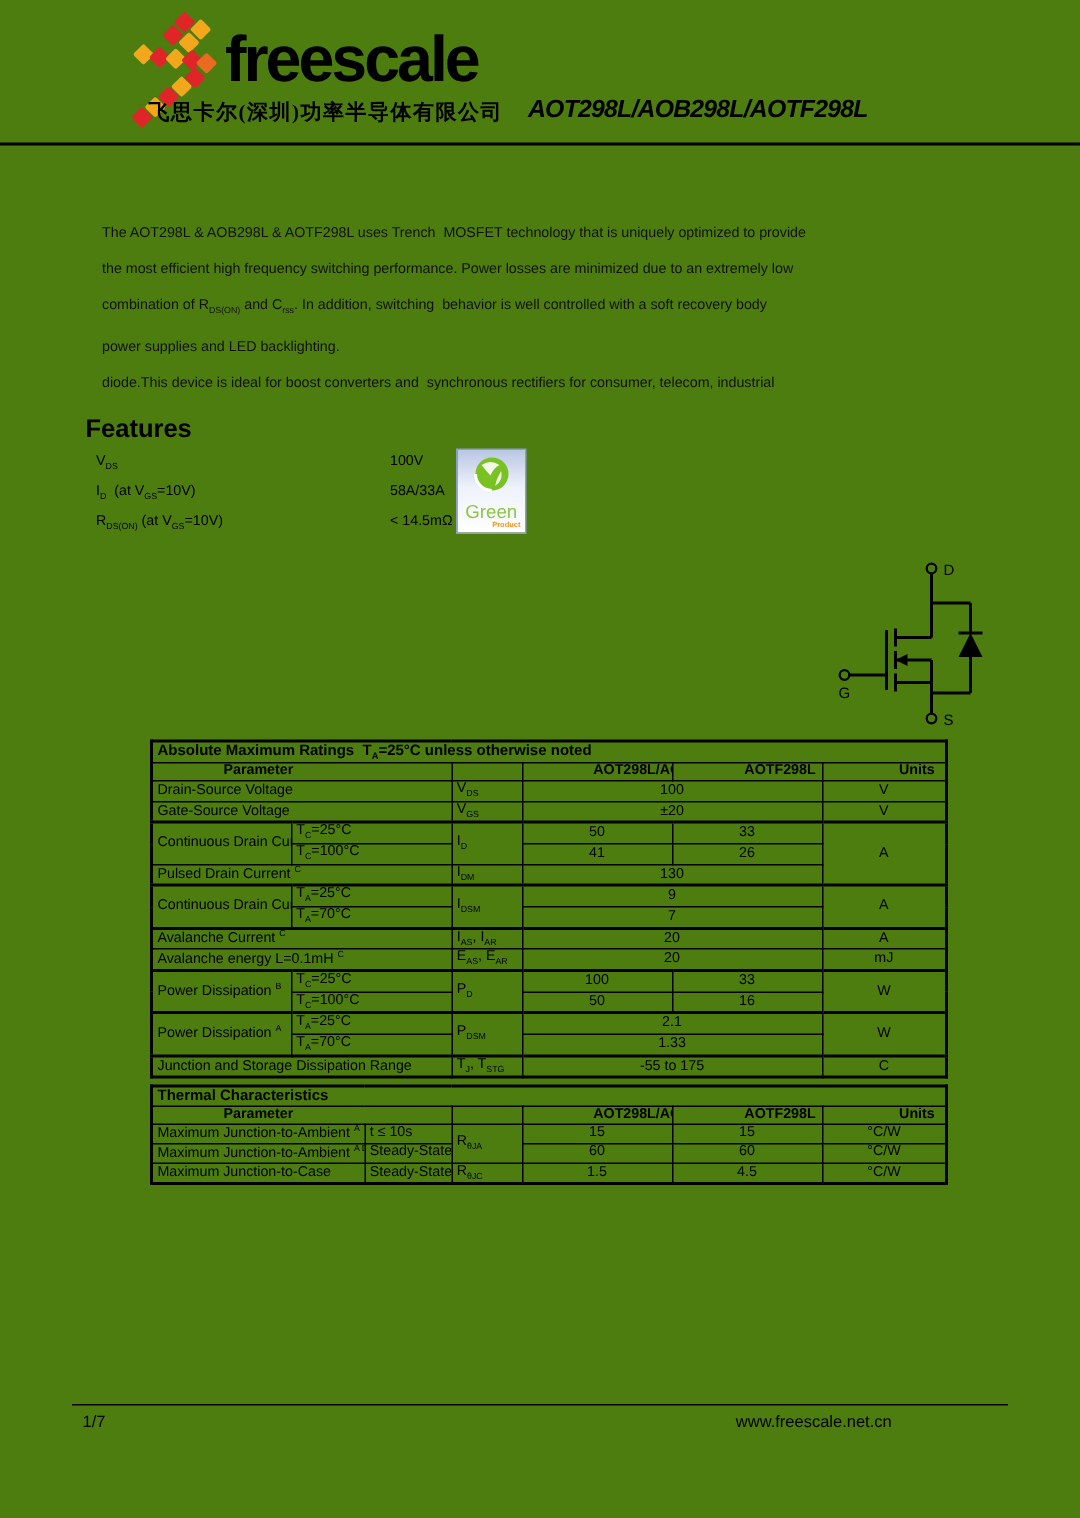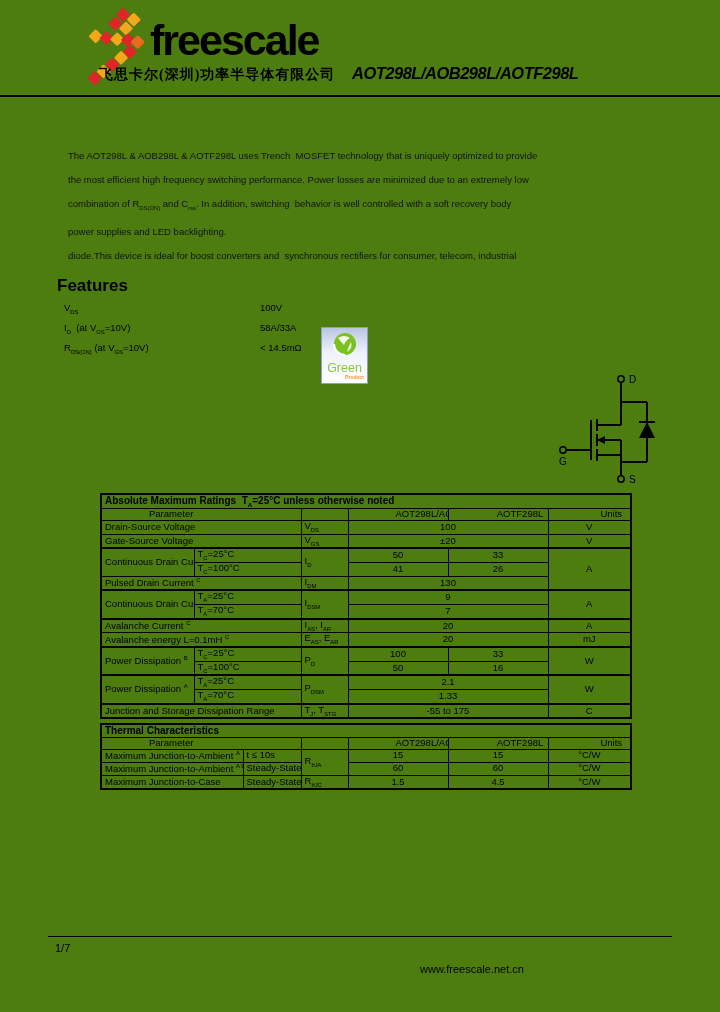--- a/index.html
+++ b/index.html
@@ -24,48 +24,48 @@
            line-height:24px;color:#111;}
 
   
   .ft-title{position:absolute;left:57px;top:276px;font-size:17px;font-weight:bold;}
   .ft-list{position:absolute;left:64px;top:300px;font-size:9.5px;line-height:15px;}
   .ft-row{display:flex;}
   .ft-label{width:196px;}
   .ft-value{width:90px;}
 
   
-  .green-badge{position:absolute;left:321px;top:299px;width:45px;height:55px;
+  .green-badge{position:absolute;left:304px;top:299px;width:45px;height:55px;
                background:linear-gradient(180deg,#b9c6e4 0%,#eef2fb 45%,#ffffff 100%);
-               border:1px solid #8f9ec4;text-align:center;margin-top:28px;}
+               border:1px solid #8f9ec4;text-align:center;}
   .green-word{font-size:12.5px;color:#8dc63f;line-height:11px;margin-top:1px;}
   .green-sub{font-size:5px;color:#f7941d;text-align:right;padding-right:3px;font-weight:bold;}
 
   
   .mos-svg{position:absolute;left:553px;top:370px;}
 
   
   table{border-collapse:collapse;table-layout:fixed;}
   .abs-table{position:absolute;left:100px;top:493px;width:530px;}
   .th-table{position:absolute;left:100px;top:723px;width:530px;}
   td{border:1px solid #000;font-size:9.5px;padding:0 3px;height:11px;
      line-height:1.15;overflow:hidden;white-space:nowrap;}
   .abs-table,.th-table{border:2px solid #000;}
   tr.title-row td{font-weight:bold;font-size:10px;}
-  tr.head-row td{font-weight:normal;padding-left:47px;}
+  tr.head-row td{font-weight:bold;padding-left:47px;}
   td.c{text-align:center;}
   td.sym{text-align:left;}
   tr.tt td{border-top:2px solid #000;}
   sub{font-size:0.62em;}
   sup{font-size:0.62em;}
 
   
   .rule-bottom{position:absolute;left:48px;top:936px;width:624px;height:1px;background:#000;}
   .page-num{position:absolute;left:55px;top:942px;font-size:11px;}
-  .site{position:absolute;left:420px;top:942px;width:245px;text-align:left;font-size:11px;margin-top:21px;}
+  .site{position:absolute;left:420px;top:942px;width:245px;text-align:center;font-size:11px;}
 </style>
 </head>
 <body>
 
 <div class="page">
 
   <svg class="logo-svg" width="86" height="82" viewBox="0 0 88 82">
     <g>
       <rect x="-5.2" y="-5.2" width="10.4" height="10.4" rx="1.5" transform="translate(42,8) rotate(45)" fill="#e02529"></rect>
       <rect x="-5.2" y="-5.2" width="10.4" height="10.4" rx="1.5" transform="translate(53,13) rotate(45)" fill="#f3a81c"></rect>

